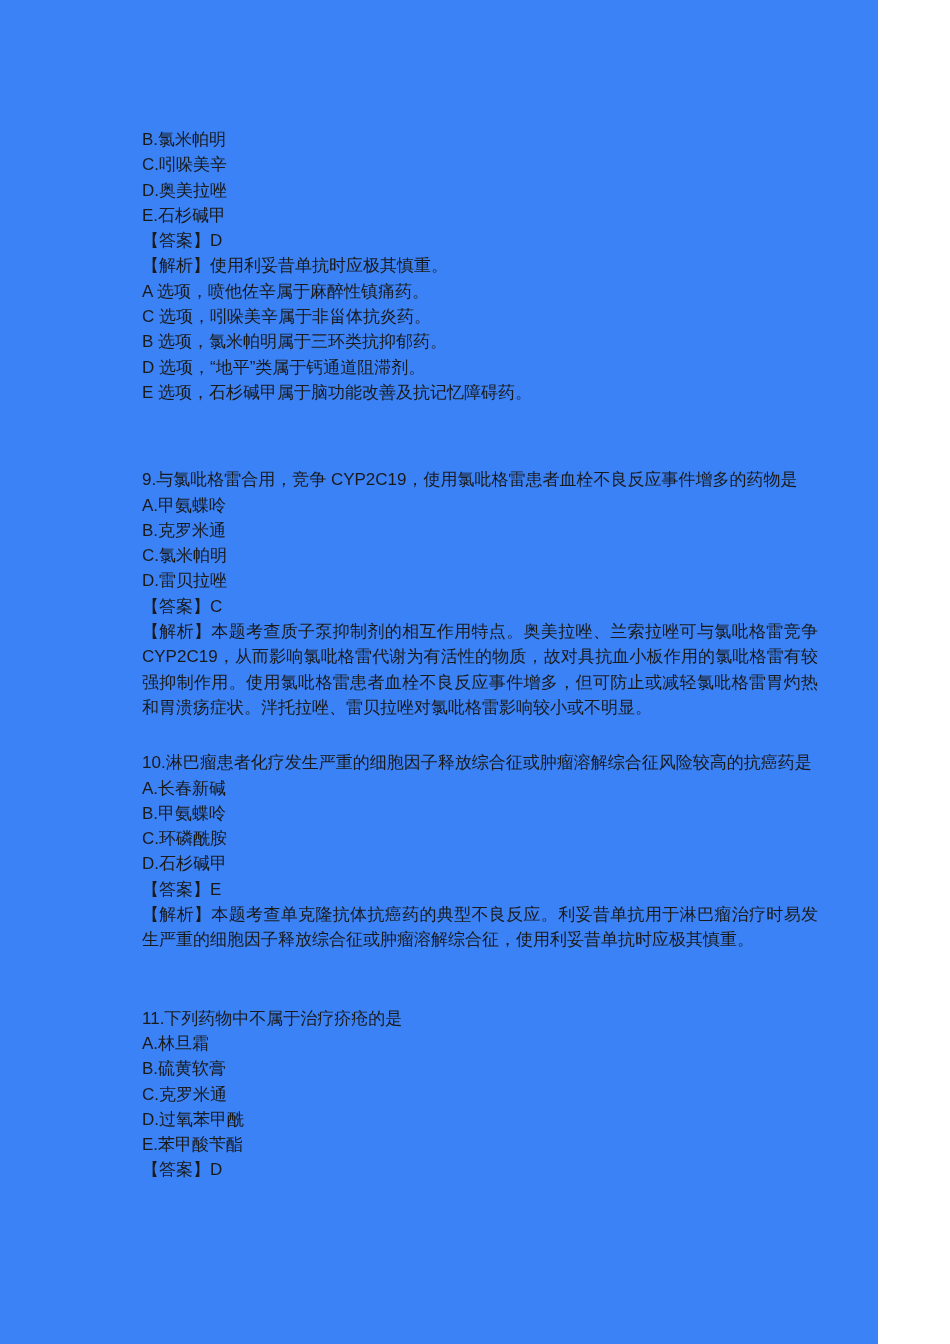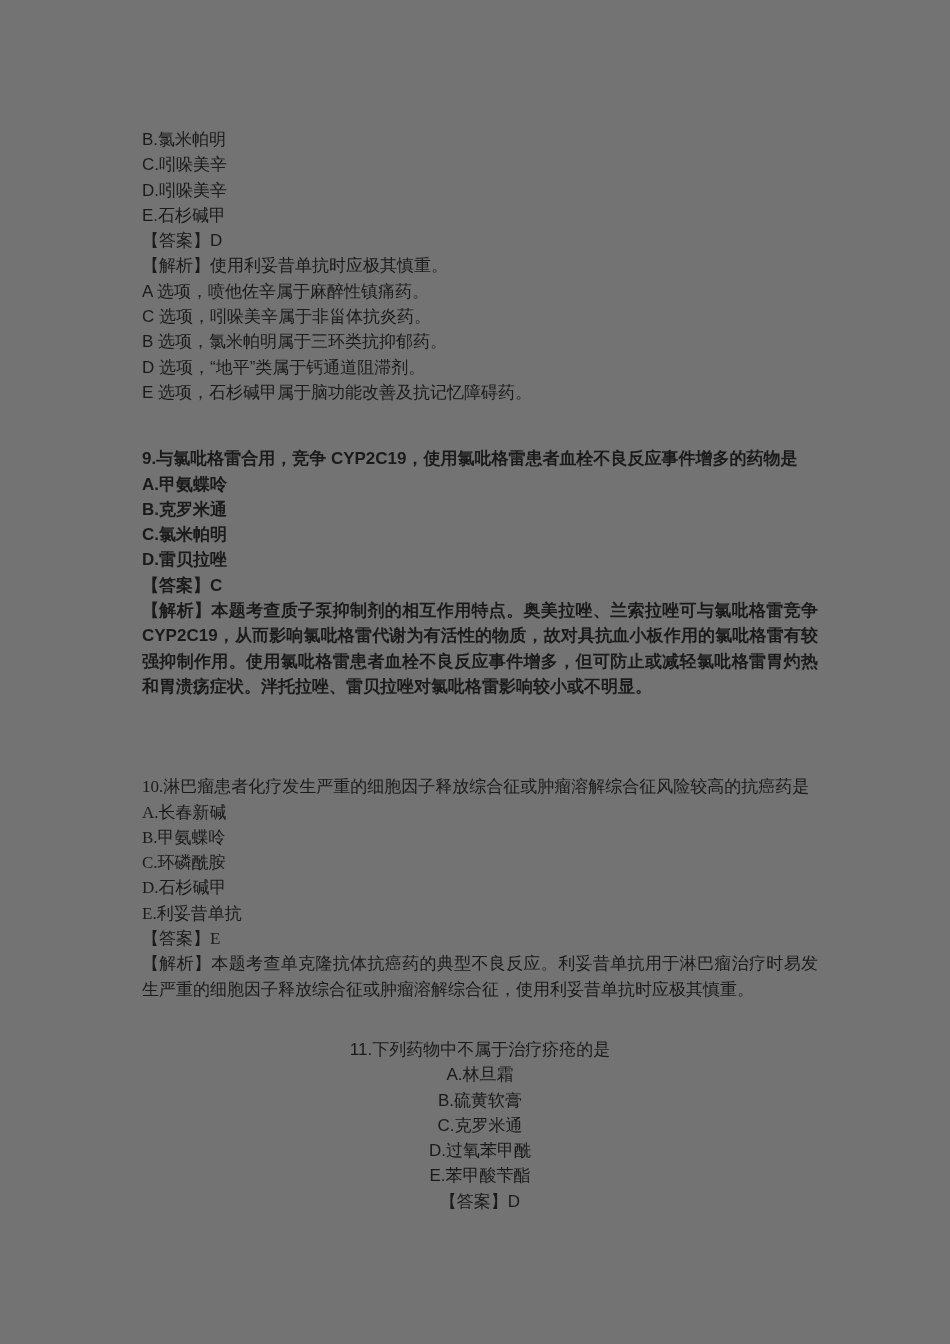--- a/index.html
+++ b/index.html
@@ -2,57 +2,57 @@
 <html><head>
 <meta charset="utf-8">
 <style>
   html, body {
     margin: 0;
     padding: 0;
     background: #ffffff;
   }
   .page {
     position: relative;
-    width: 950px;
+    width: 878px;
     height: 1344px;
-    background: #737373;
+    background: #3b82f6;
     overflow: hidden;
     font-family: "Liberation Sans", sans-serif;
     color: #1a1a1a;
   }
   .content {
     position: absolute;
     left: 142px;
     top: 127px;
     width: 676px;
     font-size: 17px;
     line-height: 25.3px;
   }
   .content p {
     margin: 0;
     padding: 0;
   }
   .qblock { margin: 0; }
-  .qblock.q9  { margin-top: 41px; font-weight: bold; }
-  .qblock.q10 { margin-top: 75px; font-family: Liberation Serif, serif; }
-  .qblock.q11 { margin-top: 35px; text-align: center; }
+  .qblock.q9  { margin-top: 62px; }
+  .qblock.q10 { margin-top: 30px; }
+  .qblock.q11 { margin-top: 53px; }
   .wrapped {
     text-align: justify;
   }
 </style>
 </head>
 <body>
 
 <div class="page">
   <div class="content">
 
     <section class="qblock q8">
       <p>B.氯米帕明</p>
       <p>C.吲哚美辛</p>
-      <p>D.吲哚美辛</p>
+      <p>D.奥美拉唑</p>
       <p>E.石杉碱甲</p>
       <p>【答案】D</p>
       <p>【解析】使用利妥昔单抗时应极其慎重。</p>
       <p>A 选项，喷他佐辛属于麻醉性镇痛药。</p>
       <p>C 选项，吲哚美辛属于非甾体抗炎药。</p>
       <p>B 选项，氯米帕明属于三环类抗抑郁药。</p>
       <p>D 选项，“地平”类属于钙通道阻滞剂。</p>
       <p>E 选项，石杉碱甲属于脑功能改善及抗记忆障碍药。</p>
     </section>
 
@@ -65,21 +65,20 @@
       <p>【答案】C</p>
       <p class="wrapped">【解析】本题考查质子泵抑制剂的相互作用特点。奥美拉唑、兰索拉唑可与氯吡格雷竞争 CYP2C19，从而影响氯吡格雷代谢为有活性的物质，故对具抗血小板作用的氯吡格雷有较强抑制作用。使用氯吡格雷患者血栓不良反应事件增多，但可防止或减轻氯吡格雷胃灼热和胃溃疡症状。泮托拉唑、雷贝拉唑对氯吡格雷影响较小或不明显。</p>
     </section>
 
     <section class="qblock q10">
       <p>10.淋巴瘤患者化疗发生严重的细胞因子释放综合征或肿瘤溶解综合征风险较高的抗癌药是</p>
       <p>A.长春新碱</p>
       <p>B.甲氨蝶呤</p>
       <p>C.环磷酰胺</p>
       <p>D.石杉碱甲</p>
-      <p>E.利妥昔单抗</p>
       <p>【答案】E</p>
       <p class="wrapped">【解析】本题考查单克隆抗体抗癌药的典型不良反应。利妥昔单抗用于淋巴瘤治疗时易发生严重的细胞因子释放综合征或肿瘤溶解综合征，使用利妥昔单抗时应极其慎重。</p>
     </section>
 
     <section class="qblock q11">
       <p>11.下列药物中不属于治疗疥疮的是</p>
       <p>A.林旦霜</p>
       <p>B.硫黄软膏</p>
       <p>C.克罗米通</p>
       <p>D.过氧苯甲酰</p>

